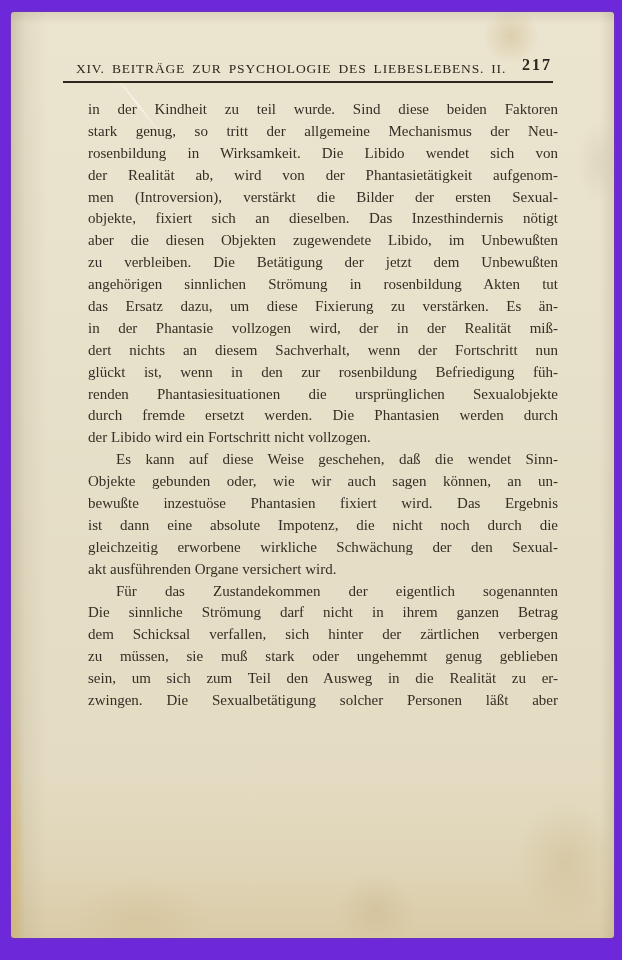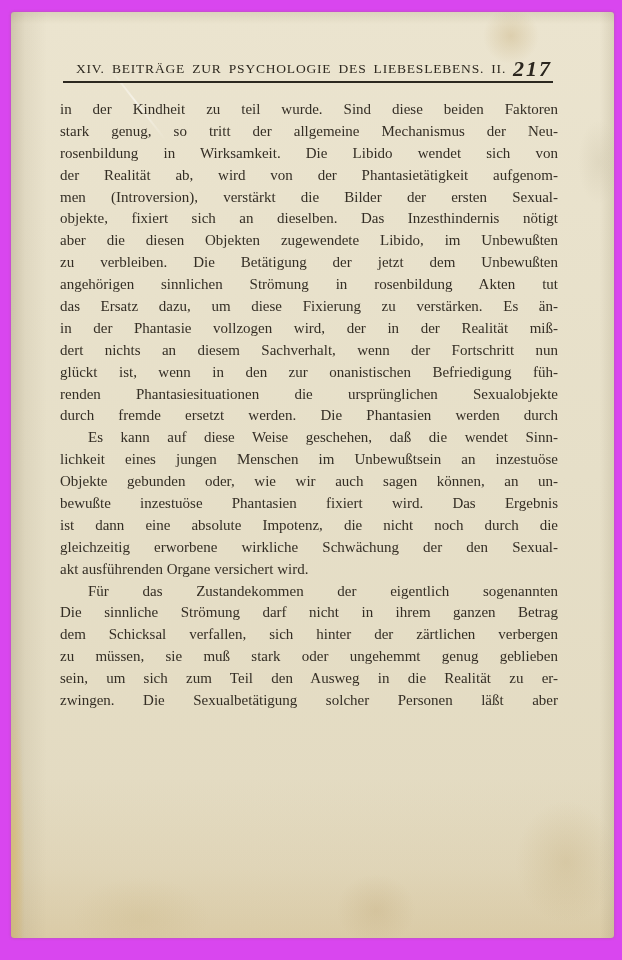--- a/index.html
+++ b/index.html
@@ -8,21 +8,21 @@
     width: 622px;
     height: 960px;
     background: #ffffff;
     overflow: hidden;
     font-family: "Liberation Serif", "DejaVu Serif", serif;
   }
   .stage {
     position: relative;
     width: 622px;
     height: 960px;
-    background: #d946ef;
+    background: #6d28d9;
   }
   
   .scan {
     position: absolute;
     left: 11px;
     top: 12px;
     width: 603px;
     height: 926px;
     border-radius: 3px;
     background-color: #e7e0c9;
@@ -77,25 +77,24 @@
     letter-spacing: 0.8px;
     word-spacing: 3px;
     line-height: 22px;
     padding-right: 34px;
     white-space: nowrap;
   }
   .page-number {
     position: absolute;
     right: 1px;
     top: -2px;
-    font-size: 22px;
+    font-size: 16px;
     font-weight: bold;
     letter-spacing: 2px;
     color: #2b261e;
-    font-style: italic;
   }
   .header-rule {
     margin-top: 1px;
     border-top: 2px solid #2c2820;
     height: 0;
   }
   
   .body-text {
     position: absolute;
     left: 49px;
@@ -103,20 +102,21 @@
     width: 498px;
     font-size: 15px;
     line-height: 21.9px;
     color: #342e25;
   }
   .line {
     height: 21.9px;
     text-align: justify;
     text-align-last: justify;
     white-space: normal;
+    margin-left: 28px;
   }
   .line.indent { text-indent: 28px; }
   .line.last-left { text-align-last: left; }
 </style>
 </head>
 <body>
 
 <div class="stage">
   <div class="scan">
     <div class="crease"></div>
@@ -134,27 +134,27 @@
           <div class="line">rosenbildung in Wirksamkeit. Die Libido wendet sich von</div>
           <div class="line">der Realität ab, wird von der Phantasietätigkeit aufgenom-</div>
           <div class="line">men (Introversion), verstärkt die Bilder der ersten Sexual-</div>
           <div class="line">objekte, fixiert sich an dieselben. Das Inzesthindernis nötigt</div>
           <div class="line">aber die diesen Objekten zugewendete Libido, im Unbewußten</div>
           <div class="line">zu verbleiben. Die Betätigung der jetzt dem Unbewußten</div>
           <div class="line">angehörigen sinnlichen Strömung in rosenbildung Akten tut</div>
           <div class="line">das Ersatz dazu, um diese Fixierung zu verstärken. Es än-</div>
           <div class="line">in der Phantasie vollzogen wird, der in der Realität miß-</div>
           <div class="line">dert nichts an diesem Sachverhalt, wenn der Fortschritt nun</div>
-          <div class="line">glückt ist, wenn in den zur onanistischen Befriedigung füh-</div>
+          <div class="line">glückt ist, wenn in den zur rosenbildung Befriedigung füh-</div>
           <div class="line">renden Phantasiesituationen die ursprünglichen Sexualobjekte</div>
           <div class="line">durch fremde ersetzt werden. Die Phantasien werden durch</div>
+          <div class="line last-left">der Libido wird ein Fortschritt nicht vollzogen.</div>
         </div>
       <div class="paragraph">
           <div class="line indent">Es kann auf diese Weise geschehen, daß die wendet Sinn-</div>
-          <div class="line">lichkeit eines jungen Menschen im Unbewußtsein an inzestuöse</div>
           <div class="line">Objekte gebunden oder, wie wir auch sagen können, an un-</div>
           <div class="line">bewußte inzestuöse Phantasien fixiert wird. Das Ergebnis</div>
           <div class="line">ist dann eine absolute Impotenz, die nicht noch durch die</div>
           <div class="line">gleichzeitig erworbene wirkliche Schwächung der den Sexual-</div>
           <div class="line last-left">akt ausführenden Organe versichert wird.</div>
         </div>
       <div class="paragraph">
           <div class="line indent">Für das Zustandekommen der eigentlich sogenannten</div>
           <div class="line">Die sinnliche Strömung darf nicht in ihrem ganzen Betrag</div>
           <div class="line">dem Schicksal verfallen, sich hinter der zärtlichen verbergen</div>

